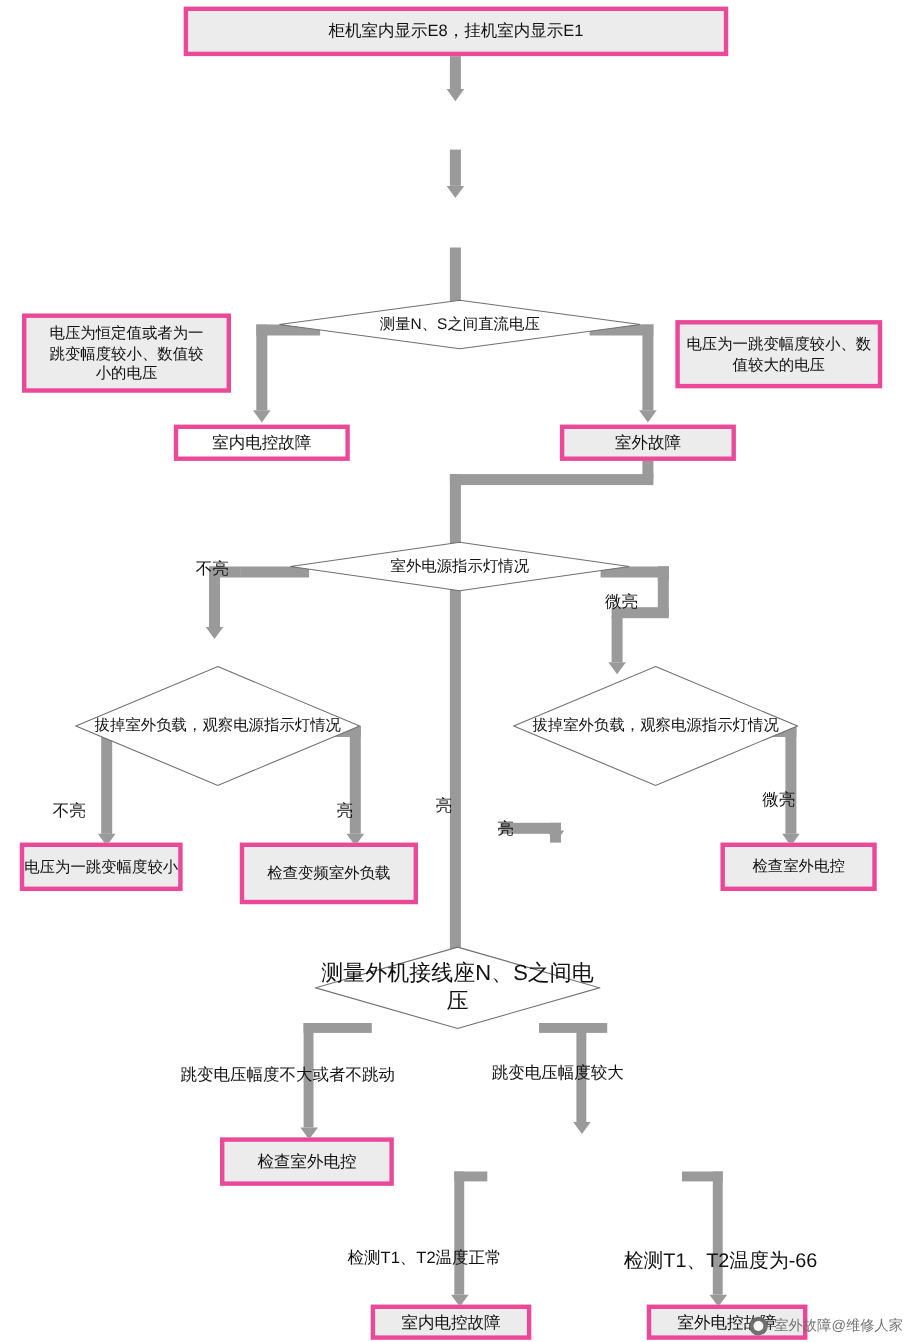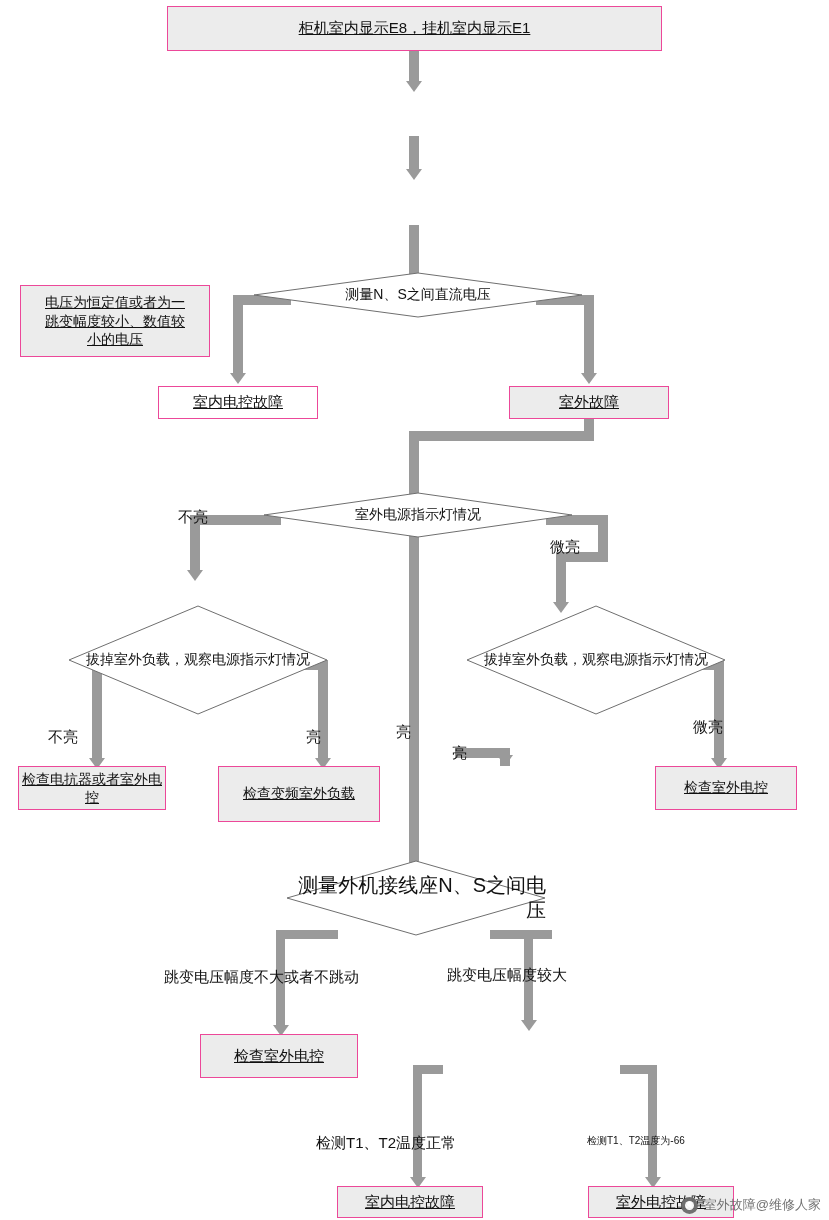--- a/index.html
+++ b/index.html
@@ -1,21 +1,21 @@
 <!DOCTYPE html>
 <html><head>
 <meta charset="utf-8">
 <style>
   html,body{margin:0;padding:0;background:#ffffff;}
   body{font-family:"Liberation Sans","DejaVu Sans",sans-serif;}
   #canvas{position:relative;width:829px;height:1220px;overflow:hidden;background:#fff;}
   .node{position:absolute;box-sizing:border-box;display:flex;align-items:center;justify-content:center;text-align:center;color:#111;}
-  .rect{background:#ececec;border:1px solid #ec4899;text-decoration:underline;}
+  .rect{background:#ececec;border:4px solid #ec4899;}
   .rect.white{background:#ffffff;}
-  .dia{background:transparent;text-align:right;}
+  .dia{background:transparent;}
   .dia .dlabel{position:relative;z-index:2;line-height:1.25;}
   .dia svg{position:absolute;left:0;top:0;}
   .lbl{position:absolute;color:#111;white-space:nowrap;}
   .conn{position:absolute;background:#9a9a9a;}
   .arrow{position:absolute;width:0;height:0;}
   .arrow.down{border-left:8px solid transparent;border-right:8px solid transparent;border-top:11px solid #9a9a9a;}
   .wm{position:absolute;right:8px;bottom:6px;display:flex;align-items:center;gap:6px;color:#6b6b6b;font-size:13px;opacity:.95;}
   .wm .logo{width:17px;height:17px;border-radius:50%;background:#6b6b6b;position:relative;}
   .wm .logo:after{content:"";position:absolute;left:4px;top:4px;width:9px;height:9px;border-radius:50%;background:#fff;}
 </style>
@@ -100,20 +100,21 @@
 
   <div class="node dia" style="left:253px;top:272px;width:330px;height:46px;font-size:14px;">
     <svg width="330" height="46" viewBox="0 0 330 46">
       <polygon points="165,1 329,23 165,45 1,23" fill="#ffffff" stroke="#6f6f6f" stroke-width="1"></polygon>
     </svg>
     <span class="dlabel">测量N、S之间直流电压</span>
   </div>
 
   <div class="node rect" style="left:20px;top:285px;width:190px;height:72px;font-size:14px;line-height:1.35;padding:2px 19px;">电压为恒定值或者为一跳变幅度较小、数值较小的电压</div>
 
+  <div class="node rect" style="left:614px;top:291px;width:188px;height:62px;font-size:14px;line-height:1.35;padding:2px 4px;">电压为一跳变幅度较小、数值较大的电压</div>
 
   <div class="node rect white" style="left:158px;top:386px;width:160px;height:33px;font-size:15px;">室内电控故障</div>
 
   <div class="node dia" style="left:263px;top:492px;width:310px;height:46px;font-size:14px;">
     <svg width="310" height="46" viewBox="0 0 310 46">
       <polygon points="155,1 309,23 155,45 1,23" fill="#ffffff" stroke="#6f6f6f" stroke-width="1"></polygon>
     </svg>
     <span class="dlabel">室外电源指示灯情况</span>
   </div>
 
@@ -126,21 +127,21 @@
     <span class="dlabel">拔掉室外负载，观察电源指示灯情况</span>
   </div>
 
   <div class="node dia" style="left:466px;top:605px;width:260px;height:110px;font-size:14px;">
     <svg width="260" height="110" viewBox="0 0 260 110">
       <polygon points="130,1 259,55 130,109 1,55" fill="#ffffff" stroke="#6f6f6f" stroke-width="1"></polygon>
     </svg>
     <span class="dlabel">拔掉室外负载，观察电源指示灯情况</span>
   </div>
 
-  <div class="node rect" style="left:18px;top:766px;width:148px;height:44px;font-size:14px;line-height:1.3;">检查电抗器或者室外电控</div>
+  <div class="node rect" style="left:18px;top:766px;width:148px;height:44px;font-size:14px;line-height:1.3;">电压为一跳变幅度较小</div>
 
   <div class="node rect" style="left:218px;top:766px;width:162px;height:56px;font-size:14px;">检查变频室外负载</div>
 
 
   <div class="node rect" style="left:655px;top:766px;width:142px;height:44px;font-size:14px;">检查室外电控</div>
 
   <div class="node dia" style="left:286px;top:860px;width:260px;height:76px;font-size:20px;">
     <svg width="260" height="76" viewBox="0 0 260 76">
       <polygon points="130,1 259,38 130,75 1,38" fill="#ffffff" stroke="#6f6f6f" stroke-width="1"></polygon>
     </svg>
@@ -157,20 +158,20 @@
   <div class="lbl" style="left:178px;top:508px;font-size:15px;">不亮</div>
   <div class="lbl" style="left:550px;top:538px;font-size:15px;">微亮</div>
   <div class="lbl" style="left:48px;top:728px;font-size:15px;">不亮</div>
   <div class="lbl" style="left:306px;top:728px;font-size:15px;">亮</div>
   <div class="lbl" style="left:396px;top:723px;font-size:15px;">亮</div>
   <div class="lbl" style="left:452px;top:744px;font-size:15px;">亮</div>
   <div class="lbl" style="left:693px;top:718px;font-size:15px;">微亮</div>
   <div class="lbl" style="left:164px;top:968px;font-size:15px;">跳变电压幅度不大或者不跳动</div>
   <div class="lbl" style="left:447px;top:966px;font-size:15px;">跳变电压幅度较大</div>
   <div class="lbl" style="left:316px;top:1134px;font-size:15px;">检测T1、T2温度正常</div>
-  <div class="lbl" style="left:567px;top:1134px;font-size:10px;margin-left:20px;">检测T1、T2温度为-66</div>
+  <div class="lbl" style="left:567px;top:1134px;font-size:18px;">检测T1、T2温度为-66</div>
 
   <div class="wm">
     <span class="logo"></span>
     <span>室外故障@维修人家</span>
   </div>
 
 </div>
 
 </body></html>

